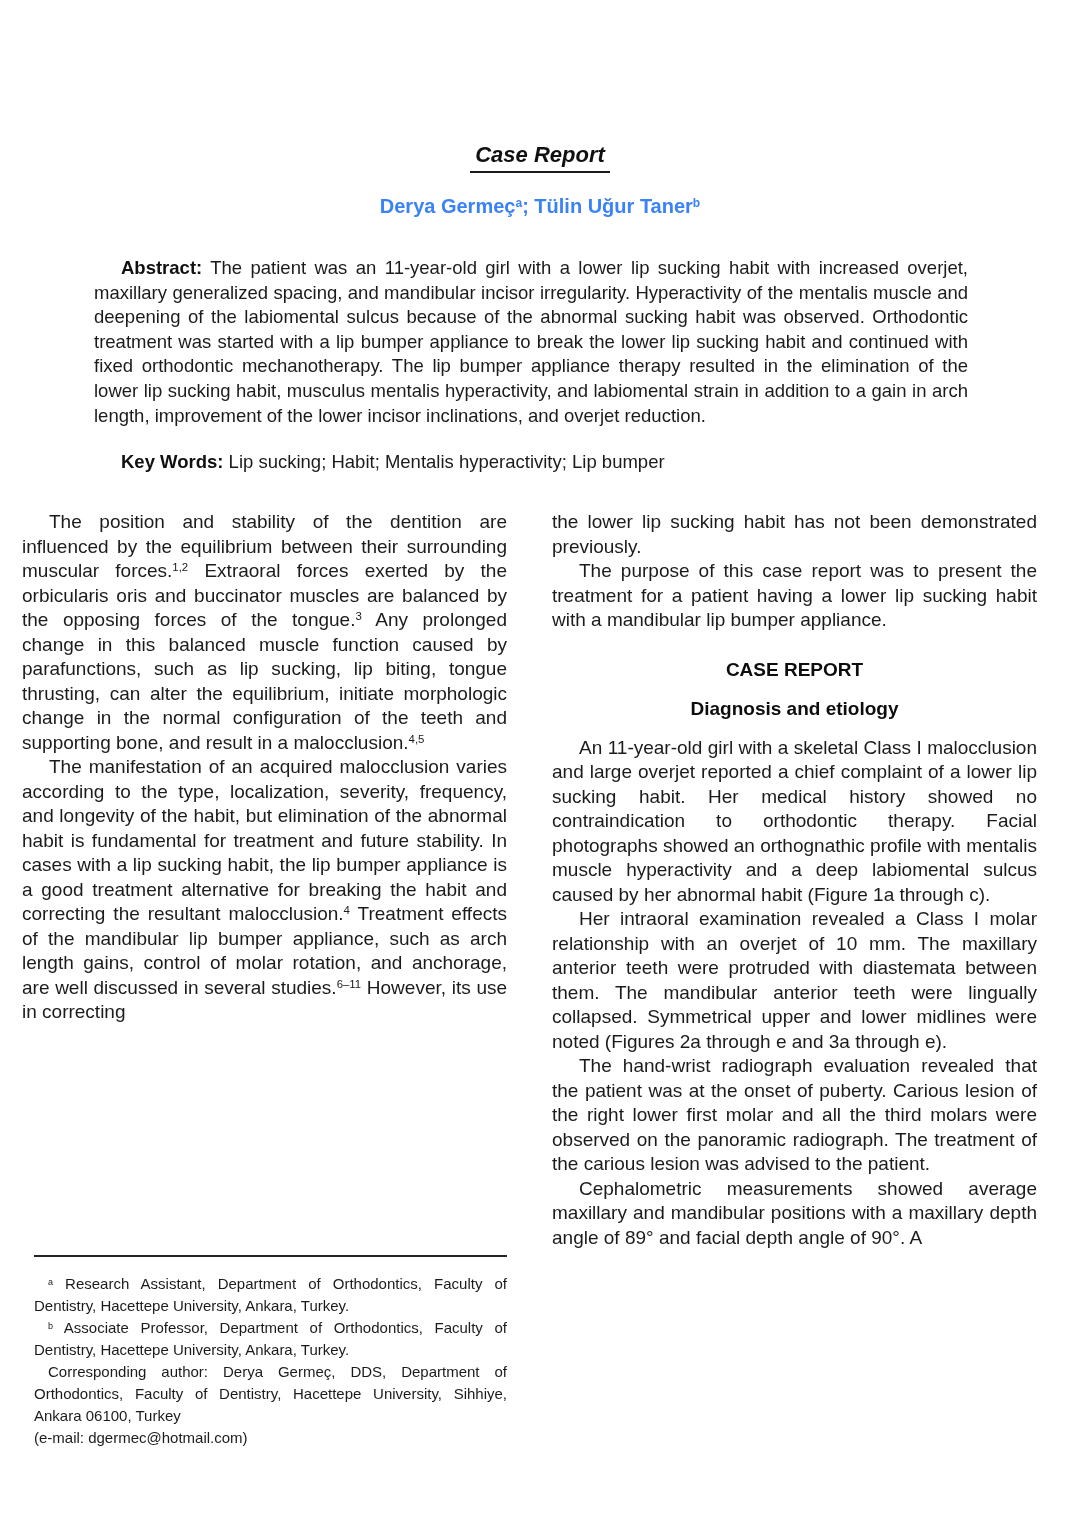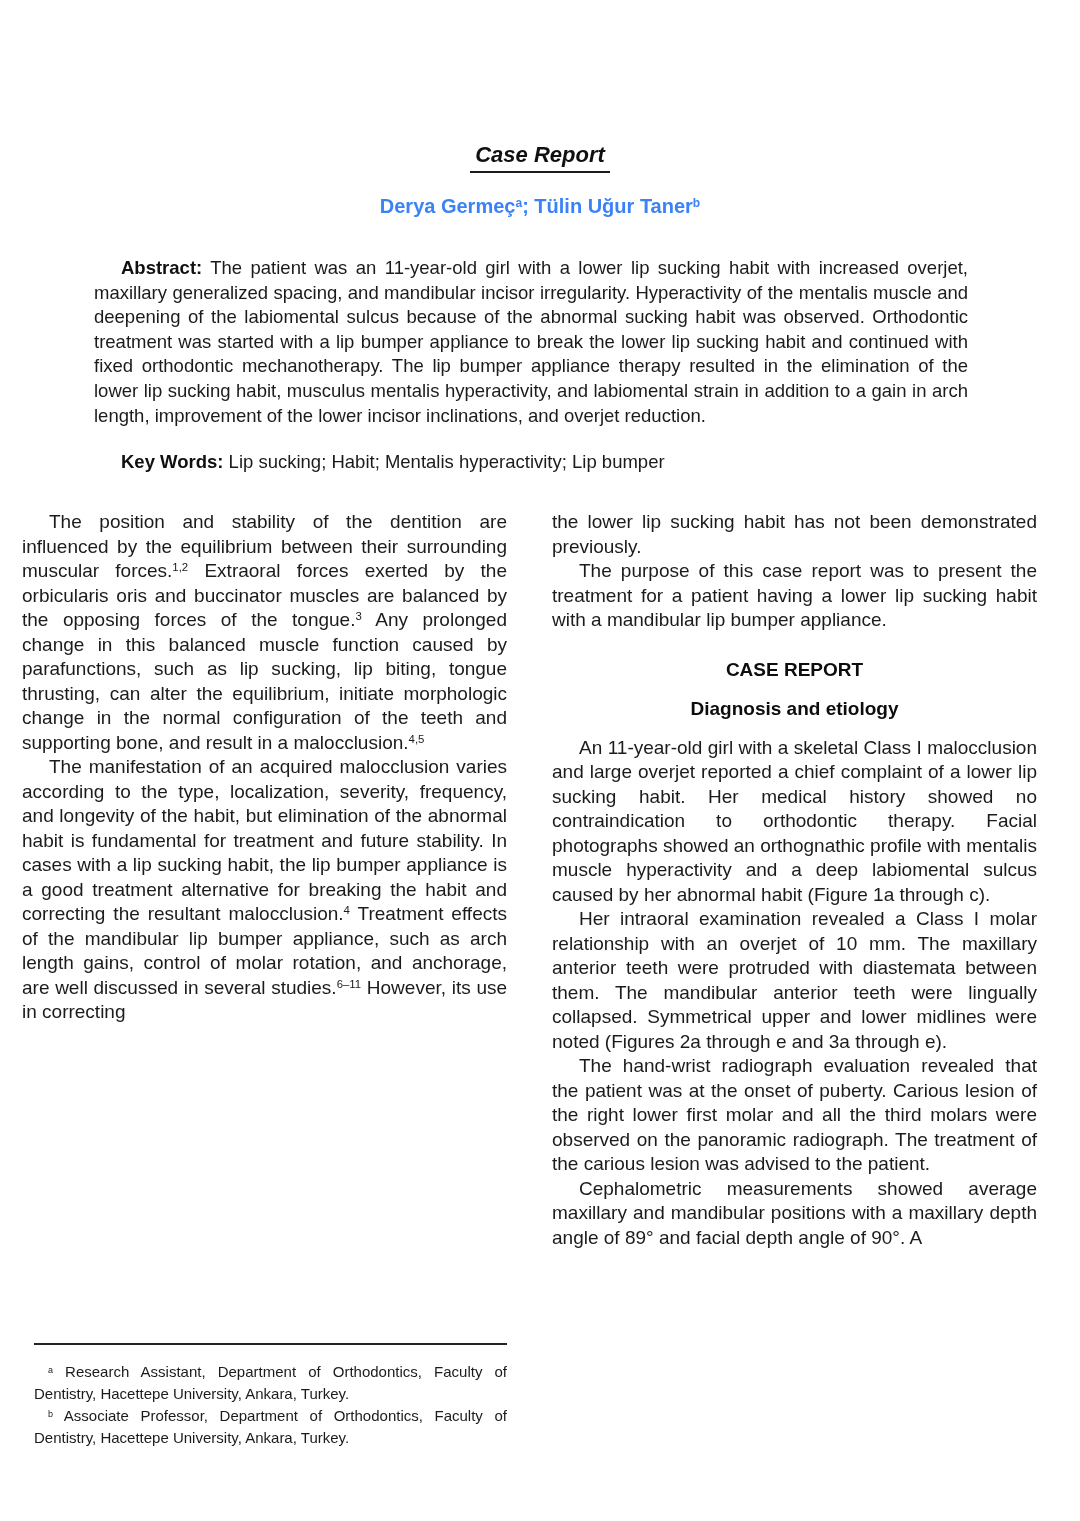--- a/index.html
+++ b/index.html
@@ -114,20 +114,22 @@
 </div>
 
 <div class="columns">
   <div class="col left">
     <p class="body-p">The position and stability of the dentition are influenced by the equilibrium between their surrounding muscular forces.<sup>1,2</sup> Extraoral forces exerted by the orbicularis oris and buccinator muscles are balanced by the opposing forces of the tongue.<sup>3</sup> Any prolonged change in this balanced muscle function caused by parafunctions, such as lip sucking, lip biting, tongue thrusting, can alter the equilibrium, initiate morphologic change in the normal configuration of the teeth and supporting bone, and result in a malocclusion.<sup>4,5</sup></p>
     <p class="body-p">The manifestation of an acquired malocclusion varies according to the type, localization, severity, frequency, and longevity of the habit, but elimination of the abnormal habit is fundamental for treatment and future stability. In cases with a lip sucking habit, the lip bumper appliance is a good treatment alternative for breaking the habit and correcting the resultant malocclusion.<sup>4</sup> Treatment effects of the mandibular lip bumper appliance, such as arch length gains, control of molar rotation, and anchorage, are well discussed in several studies.<sup>6–11</sup> However, its use in correcting</p>
     <div class="footnotes">
       <div class="fn-rule"></div>
       <p class="fn"><sup>a</sup> Research Assistant, Department of Orthodontics, Faculty of Dentistry, Hacettepe University, Ankara, Turkey.</p>
       <p class="fn"><sup>b</sup> Associate Professor, Department of Orthodontics, Faculty of Dentistry, Hacettepe University, Ankara, Turkey.</p>
+      <p class="fn">Corresponding author: Derya Germeç, DDS, Department of Orthodontics, Faculty of Dentistry, Hacettepe University, Sihhiye, Ankara 06100, Turkey
+(e-mail: dgermec@hotmail.com)</p>
     </div>
   </div>
   <div class="col right">
     <p class="body-p no-indent">the lower lip sucking habit has not been demonstrated previously.</p>
     <p class="body-p">The purpose of this case report was to present the treatment for a patient having a lower lip sucking habit with a mandibular lip bumper appliance.</p>
     <h2 class="colhead case">CASE REPORT</h2>
     <h3 class="subhead">Diagnosis and etiology</h3>
     <p class="body-p">An 11-year-old girl with a skeletal Class I malocclusion and large overjet reported a chief complaint of a lower lip sucking habit. Her medical history showed no contraindication to orthodontic therapy. Facial photographs showed an orthognathic profile with mentalis muscle hyperactivity and a deep labiomental sulcus caused by her abnormal habit (Figure 1a through c).</p>
     <p class="body-p">Her intraoral examination revealed a Class I molar relationship with an overjet of 10 mm. The maxillary anterior teeth were protruded with diastemata between them. The mandibular anterior teeth were lingually collapsed. Symmetrical upper and lower midlines were noted (Figures 2a through e and 3a through e).</p>
     <p class="body-p">The hand-wrist radiograph evaluation revealed that the patient was at the onset of puberty. Carious lesion of the right lower first molar and all the third molars were observed on the panoramic radiograph. The treatment of the carious lesion was advised to the patient.</p>

